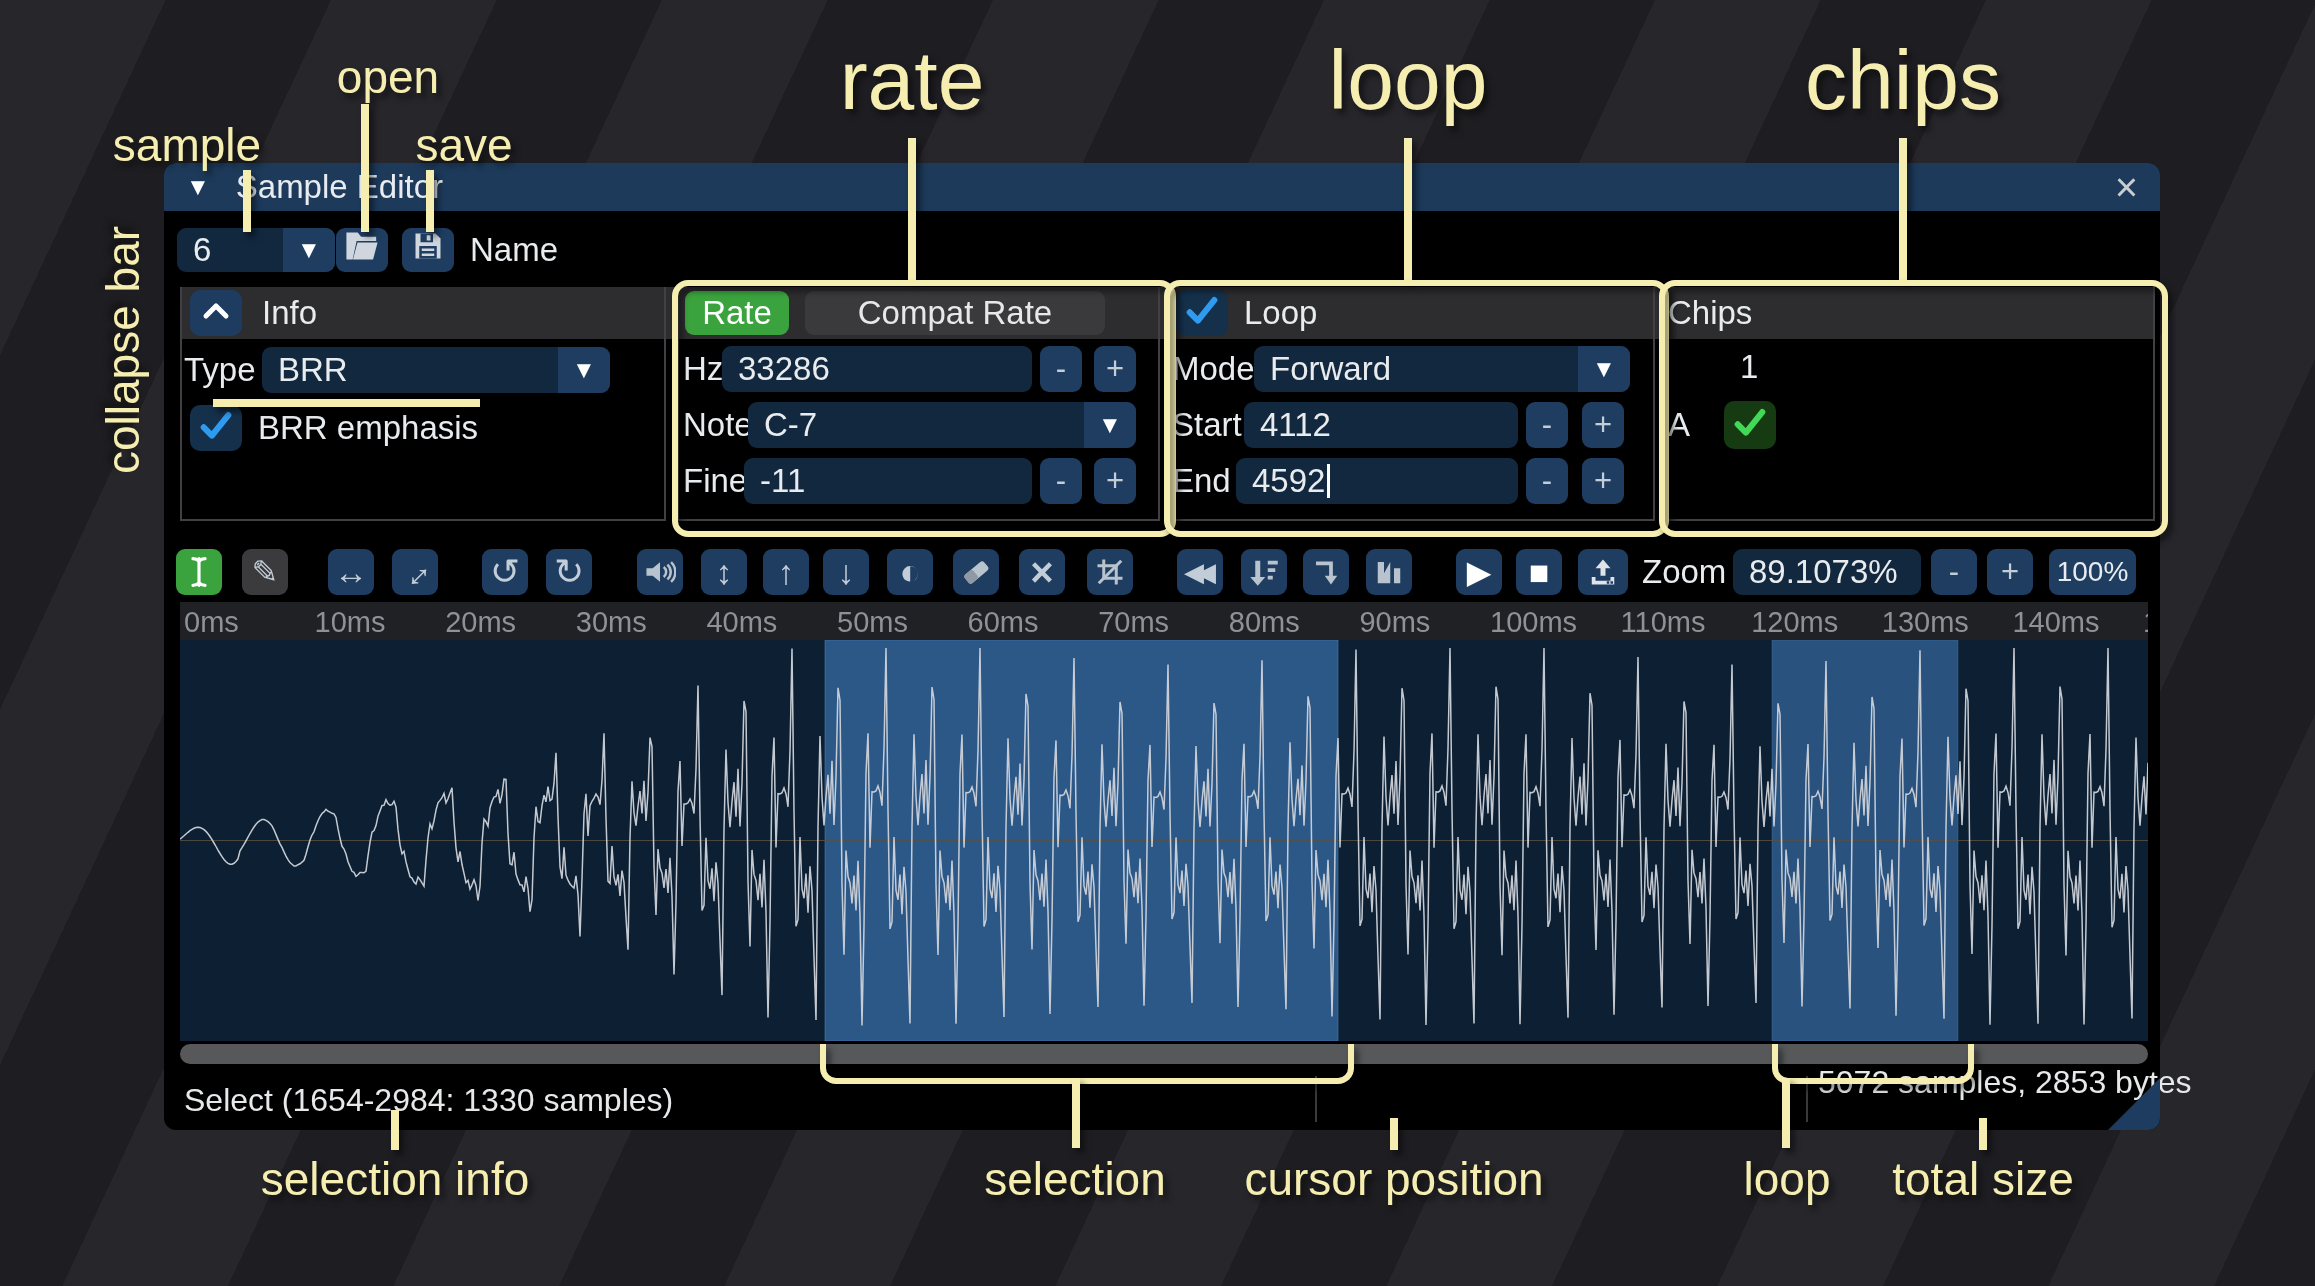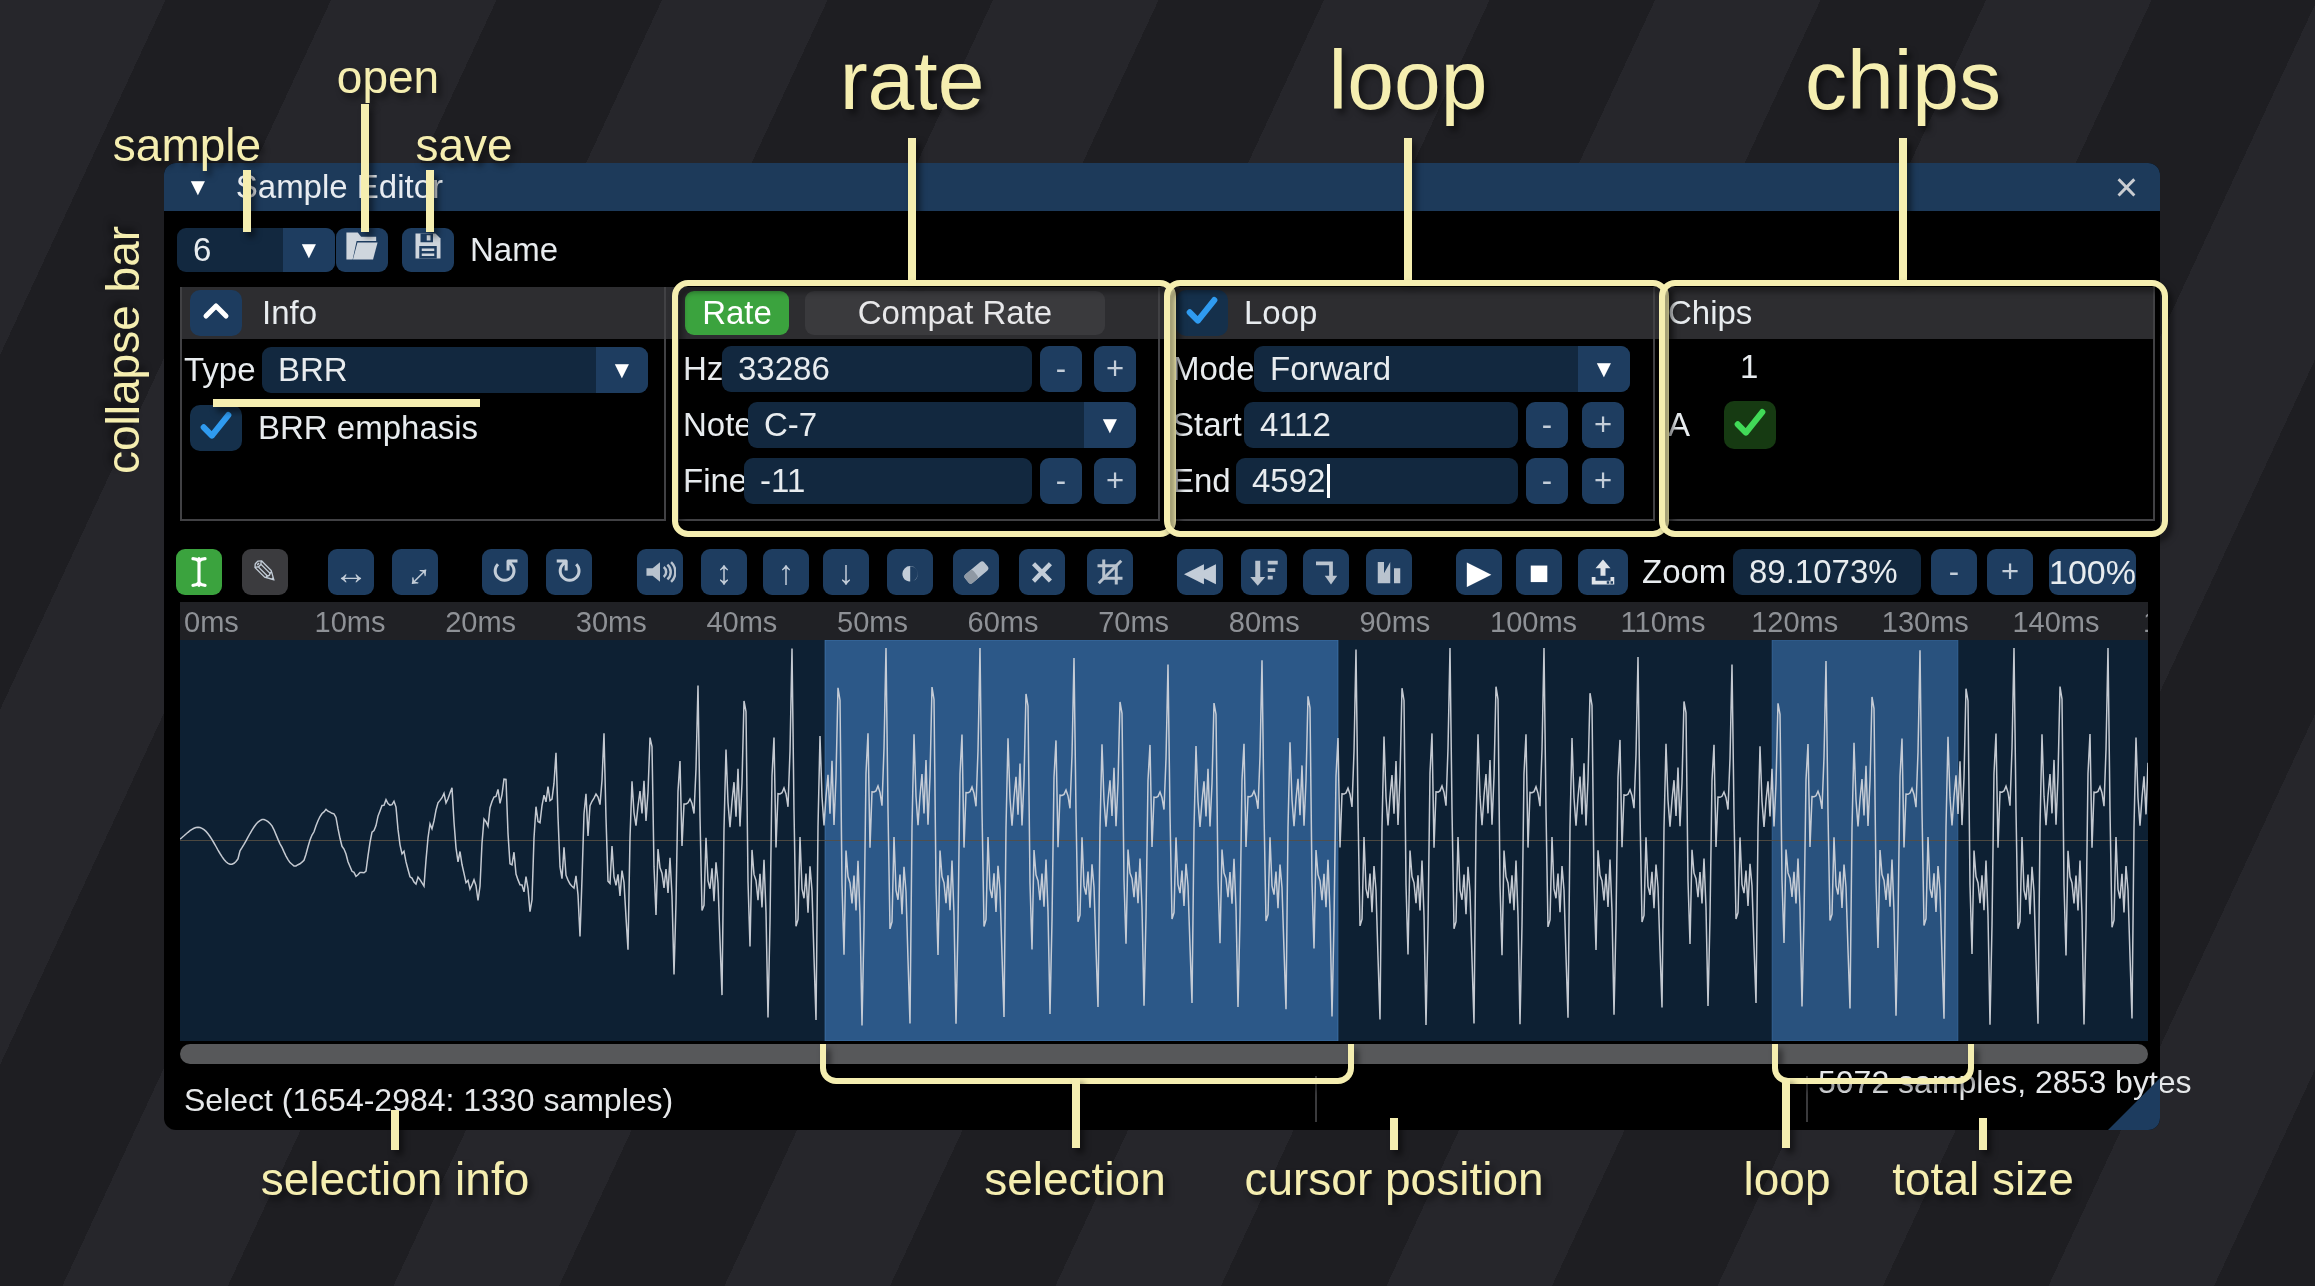--- a/index.html
+++ b/index.html
@@ -92,21 +92,21 @@
   <div class="abs hdrstrip" style="left:16px;top:124px;width:1975px;height:52px;"></div>
 
   <div class="abs panel" style="left:16px;top:124px;width:486px;height:234px;"></div>
   <div class="abs check" style="left:26px;top:127px;width:52px;height:46px;background:#1d3c5f;">
     <span><svg width="30" height="24" viewBox="0 0 24 18">
           <polyline points="4,13 12,5 20,13" fill="none" stroke="#fff" stroke-width="4" stroke-linecap="round" stroke-linejoin="round"></polyline>
         </svg></span>
   </div>
   <div class="abs lbl" style="left:98px;top:127px;height:46px;">Info</div>
   <div class="abs lbl" style="left:20px;top:184px;height:46px;">Type</div>
-  <div class="dd" style="left:98px;top:184px;width:386px;height:46px;align-items:center;">
+  <div class="dd" style="left:98px;top:184px;width:348px;height:46px;align-items:center;">
     <span class="val">BRR</span>
     <span class="arr">▼</span>
   </div>
   <div class="abs check" style="left:26px;top:242px;width:52px;height:46px;background:#15304b;">
     <span><svg width="34" height="30" viewBox="0 0 24 22">
           <polyline points="3,12 9,18 21,3" fill="none" stroke="#2f9bf0" stroke-width="4.5" stroke-linecap="round" stroke-linejoin="round"></polyline>
         </svg></span>
   </div>
   <div class="abs lbl" style="left:94px;top:242px;height:46px;">BRR emphasis</div>
 
@@ -294,21 +294,21 @@
         <rect x="18" y="19.4" width="2" height="2" fill="#1e3d60"></rect>
       </svg>
     </span>
 </div>
 <div class="abs lbl" style="left:1642px;top:549px;height:46px;">Zoom</div>
 <div class="abs field" style="left:1733px;top:549px;width:188px;height:46px;">
   <span>89.1073%</span>
 </div>
 <div class="abs btn" style="left:1931px;top:549px;width:46px;height:46px;">-</div>
 <div class="abs btn" style="left:1987px;top:549px;width:46px;height:46px;">+</div>
-<div class="abs btn" style="left:2049px;top:549px;width:87px;height:46px;font-size:34px;color:#e8ecef;">100%</div>
+<div class="abs btn" style="left:2049px;top:549px;width:87px;height:46px;font-size:28px;color:#e8ecef;">100%</div>
 
 <div class="abs ruler" id="ruler">
     <span style="left: 4px;">0ms</span>
     <span style="left: 134.6px;">10ms</span>
     <span style="left: 265.2px;">20ms</span>
     <span style="left: 395.8px;">30ms</span>
     <span style="left: 526.4px;">40ms</span>
     <span style="left: 657px;">50ms</span>
     <span style="left: 787.6px;">60ms</span>
     <span style="left: 918.2px;">70ms</span>

